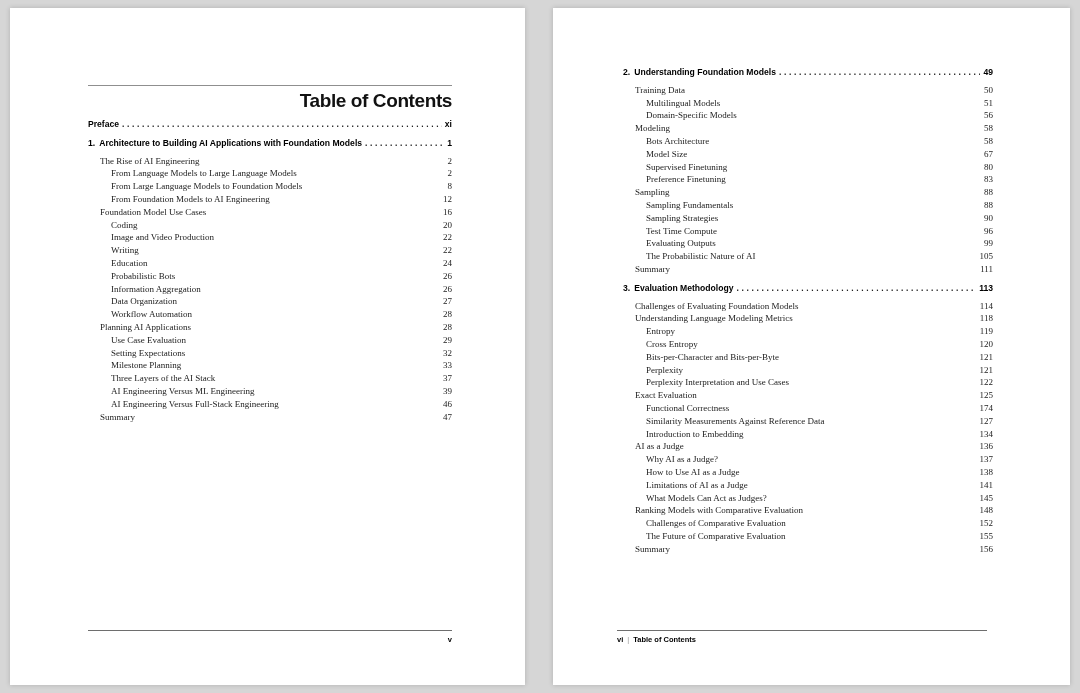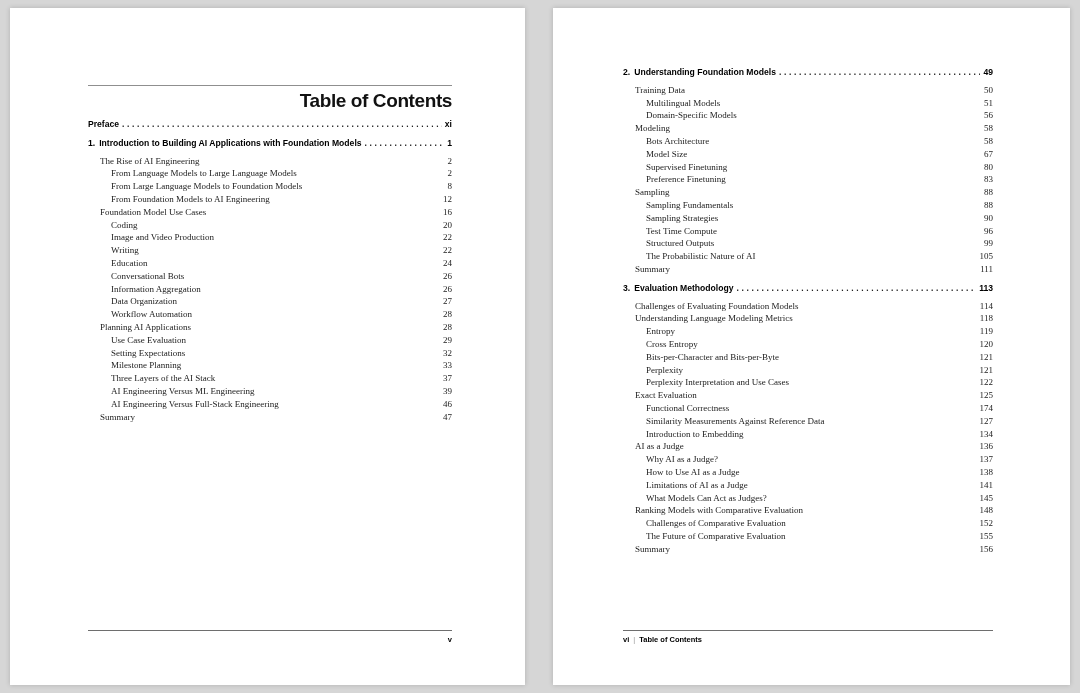--- a/index.html
+++ b/index.html
@@ -63,21 +63,21 @@
   }
   .leader::after {
     content:"..................................................................................................................";
     letter-spacing:2.6px;
     font-size:8.6px;
     color:#222;
   }
   .pageno { flex-shrink:0; }
 
   .footer-left  { position:absolute; left:78px; top:622px; width:364px; }
-  .footer-right { position:absolute; left:70px; top:622px; width:370px; }
+  .footer-right { position:absolute; left:64px; top:622px; width:370px; }
   .footer-rule { border-top:1px solid #6e6e6e; }
   .folio {
     font-family:"Liberation Sans", sans-serif;
     font-weight:bold;
     font-size:7.5px;
     margin-top:4px;
     color:#000;
   }
   .folio.right-align { text-align:right; }
   .folio .sep { font-weight:normal; color:#999; margin:0 4px; }
@@ -90,21 +90,21 @@
     <div class="title-rule"></div>
     <h1 class="toc-title">Table of Contents</h1>
     <div id="toc-left" class="toc toc-left">
         <div class="toc-row chapter">
           <span class="label">Preface</span>
           <span class="leader"></span>
           <span class="pageno">xi</span>
         </div>
         <div class="toc-row chapter">
           <span class="chapter-number">1.</span>
-          <span class="label">Introduction to Building AI Applications with Foundation Models</span>
+          <span class="label">Architecture to Building AI Applications with Foundation Models</span>
           <span class="leader"></span>
           <span class="pageno">1</span>
         </div>
         <div class="toc-row lvl1">
           <span class="label">The Rise of AI Engineering</span>
           <span class="spacer"></span>
           <span class="pageno">2</span>
         </div>
         <div class="toc-row lvl2">
           <span class="label">From Language Models to Large Language Models</span>
@@ -140,21 +140,21 @@
           <span class="label">Writing</span>
           <span class="spacer"></span>
           <span class="pageno">22</span>
         </div>
         <div class="toc-row lvl2">
           <span class="label">Education</span>
           <span class="spacer"></span>
           <span class="pageno">24</span>
         </div>
         <div class="toc-row lvl2">
-          <span class="label">Conversational Bots</span>
+          <span class="label">Probabilistic Bots</span>
           <span class="spacer"></span>
           <span class="pageno">26</span>
         </div>
         <div class="toc-row lvl2">
           <span class="label">Information Aggregation</span>
           <span class="spacer"></span>
           <span class="pageno">26</span>
         </div>
         <div class="toc-row lvl2">
           <span class="label">Data Organization</span>
@@ -277,21 +277,21 @@
           <span class="label">Sampling Strategies</span>
           <span class="spacer"></span>
           <span class="pageno">90</span>
         </div>
         <div class="toc-row lvl2">
           <span class="label">Test Time Compute</span>
           <span class="spacer"></span>
           <span class="pageno">96</span>
         </div>
         <div class="toc-row lvl2">
-          <span class="label">Structured Outputs</span>
+          <span class="label">Evaluating Outputs</span>
           <span class="spacer"></span>
           <span class="pageno">99</span>
         </div>
         <div class="toc-row lvl2">
           <span class="label">The Probabilistic Nature of AI</span>
           <span class="spacer"></span>
           <span class="pageno">105</span>
         </div>
         <div class="toc-row lvl1">
           <span class="label">Summary</span>

